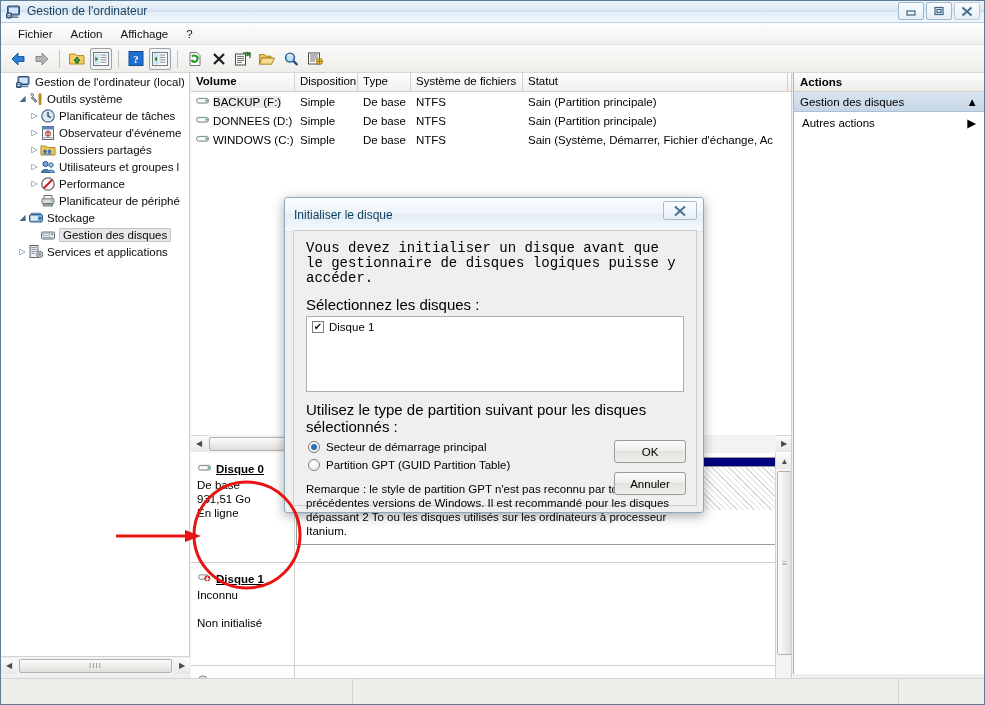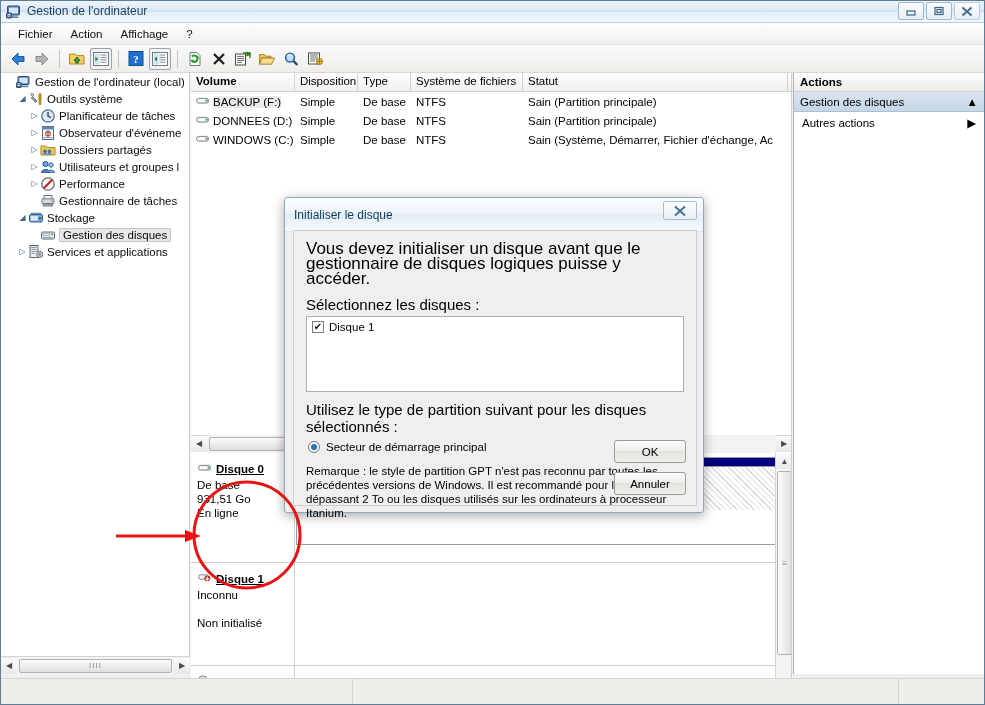--- a/index.html
+++ b/index.html
@@ -203,21 +203,21 @@
     background:linear-gradient(180deg,#fbfdfe,#e7eff7);
     border:1px solid #a6bdd0; border-radius:2px;
     display:flex; align-items:center; justify-content:center;
     color:#395d7c; font-size:11px;
   }
   #dlg-body {
     position:absolute; left:8px; top:32px; width:404px; height:276px;
     background:#f0eeee; border:1px solid #cfcdc9;
     padding:10px 12px;
   }
-  .d-p { line-height:15px; margin:0 0 10px 0; font-size:17px;}
+  .d-p { line-height:15px; margin:0 0 10px 0; font-size:14px;font-family:Liberation Mono, monospace;}
   .d-lbl { margin:0 0 3px 0; font-size:15px;}
   #disk-listbox {
     height:76px; background:#fff; border:1px solid #b0aeaa; padding:4px 5px;
     margin-bottom:9px;
   }
   .cb-row { display:flex; align-items:center; gap:5px; font-size:11.5px;}
   .cbox { width:12px; height:12px; border:1px solid #7a7a7a; background:#fff;
      display:flex; align-items:center; justify-content:center; font-size:10px; color:#111; line-height:1;}
   .r-row { display:flex; align-items:center; gap:6px; font-size:11.5px; height:18px; margin-left:2px;}
   .radio { width:12px; height:12px; border:1px solid #7f7f7f; border-radius:50%;
@@ -448,21 +448,21 @@
         </div>
         <div class="trow">
           <span style="width:28px;flex:none"></span>
           <span class="twist"></span>
           <span class="ticon"><svg width="16" height="16" viewBox="0 0 16 16">
               <rect x="2" y="5.5" width="12" height="5" rx="1" fill="#d6dbe0" stroke="#70787f"></rect>
                 <rect x="4" y="2.5" width="8" height="3.4" fill="#f1f3f5" stroke="#70787f"></rect>
                 <rect x="3.4" y="11" width="9" height="2" fill="#b5bcc3" stroke="#70787f"></rect>
                 <circle cx="12" cy="8" r=".8" fill="#3d9c3d"></circle>
             </svg></span>
-          <span class="tlabel">Gestionnaire de tâches</span>
+          <span class="tlabel">Planificateur de périphé</span>
         </div>
         <div class="trow">
           <span style="width:16px;flex:none"></span>
           <span class="twist">◢</span>
           <span class="ticon"><svg width="16" height="16" viewBox="0 0 16 16">
               <rect x="1.5" y="4.5" width="13" height="7.5" rx="1.4" fill="#7fa9d1" stroke="#2f5d8c"></rect>
                 <rect x="2.8" y="6" width="7" height="4.6" fill="#dbeaf7"></rect>
                 <circle cx="12" cy="8.2" r="1.3" fill="#2f5d8c"></circle>
                 <path d="M3,3.4 h10" stroke="#6a8faf" stroke-width="1.4"></path>
             </svg></span>
@@ -671,20 +671,24 @@
       </div>
 
       <p class="d-lbl">Utilisez le type de partition suivant pour les disques sélectionnés :</p>
 
       <div class="r-row">
         <span class="radio">
             <span class="dot"></span>
           </span>
         <span>Secteur de démarrage principal</span>
       </div>
+      <div class="r-row">
+        <span class="radio"></span>
+        <span>Partition GPT (GUID Partition Table)</span>
+      </div>
 
       <p class="note">Remarque : le style de partition GPT n'est pas reconnu par toutes les précédentes versions de Windows. Il est recommandé pour les disques dépassant 2 To ou les disques utilisés sur les ordinateurs à processeur Itanium.</p>
 
       <div id="dlg-buttons">
         <div class="dbtn">OK</div>
         <div class="dbtn">Annuler</div>
       </div>
     </div>
   </div>
 

